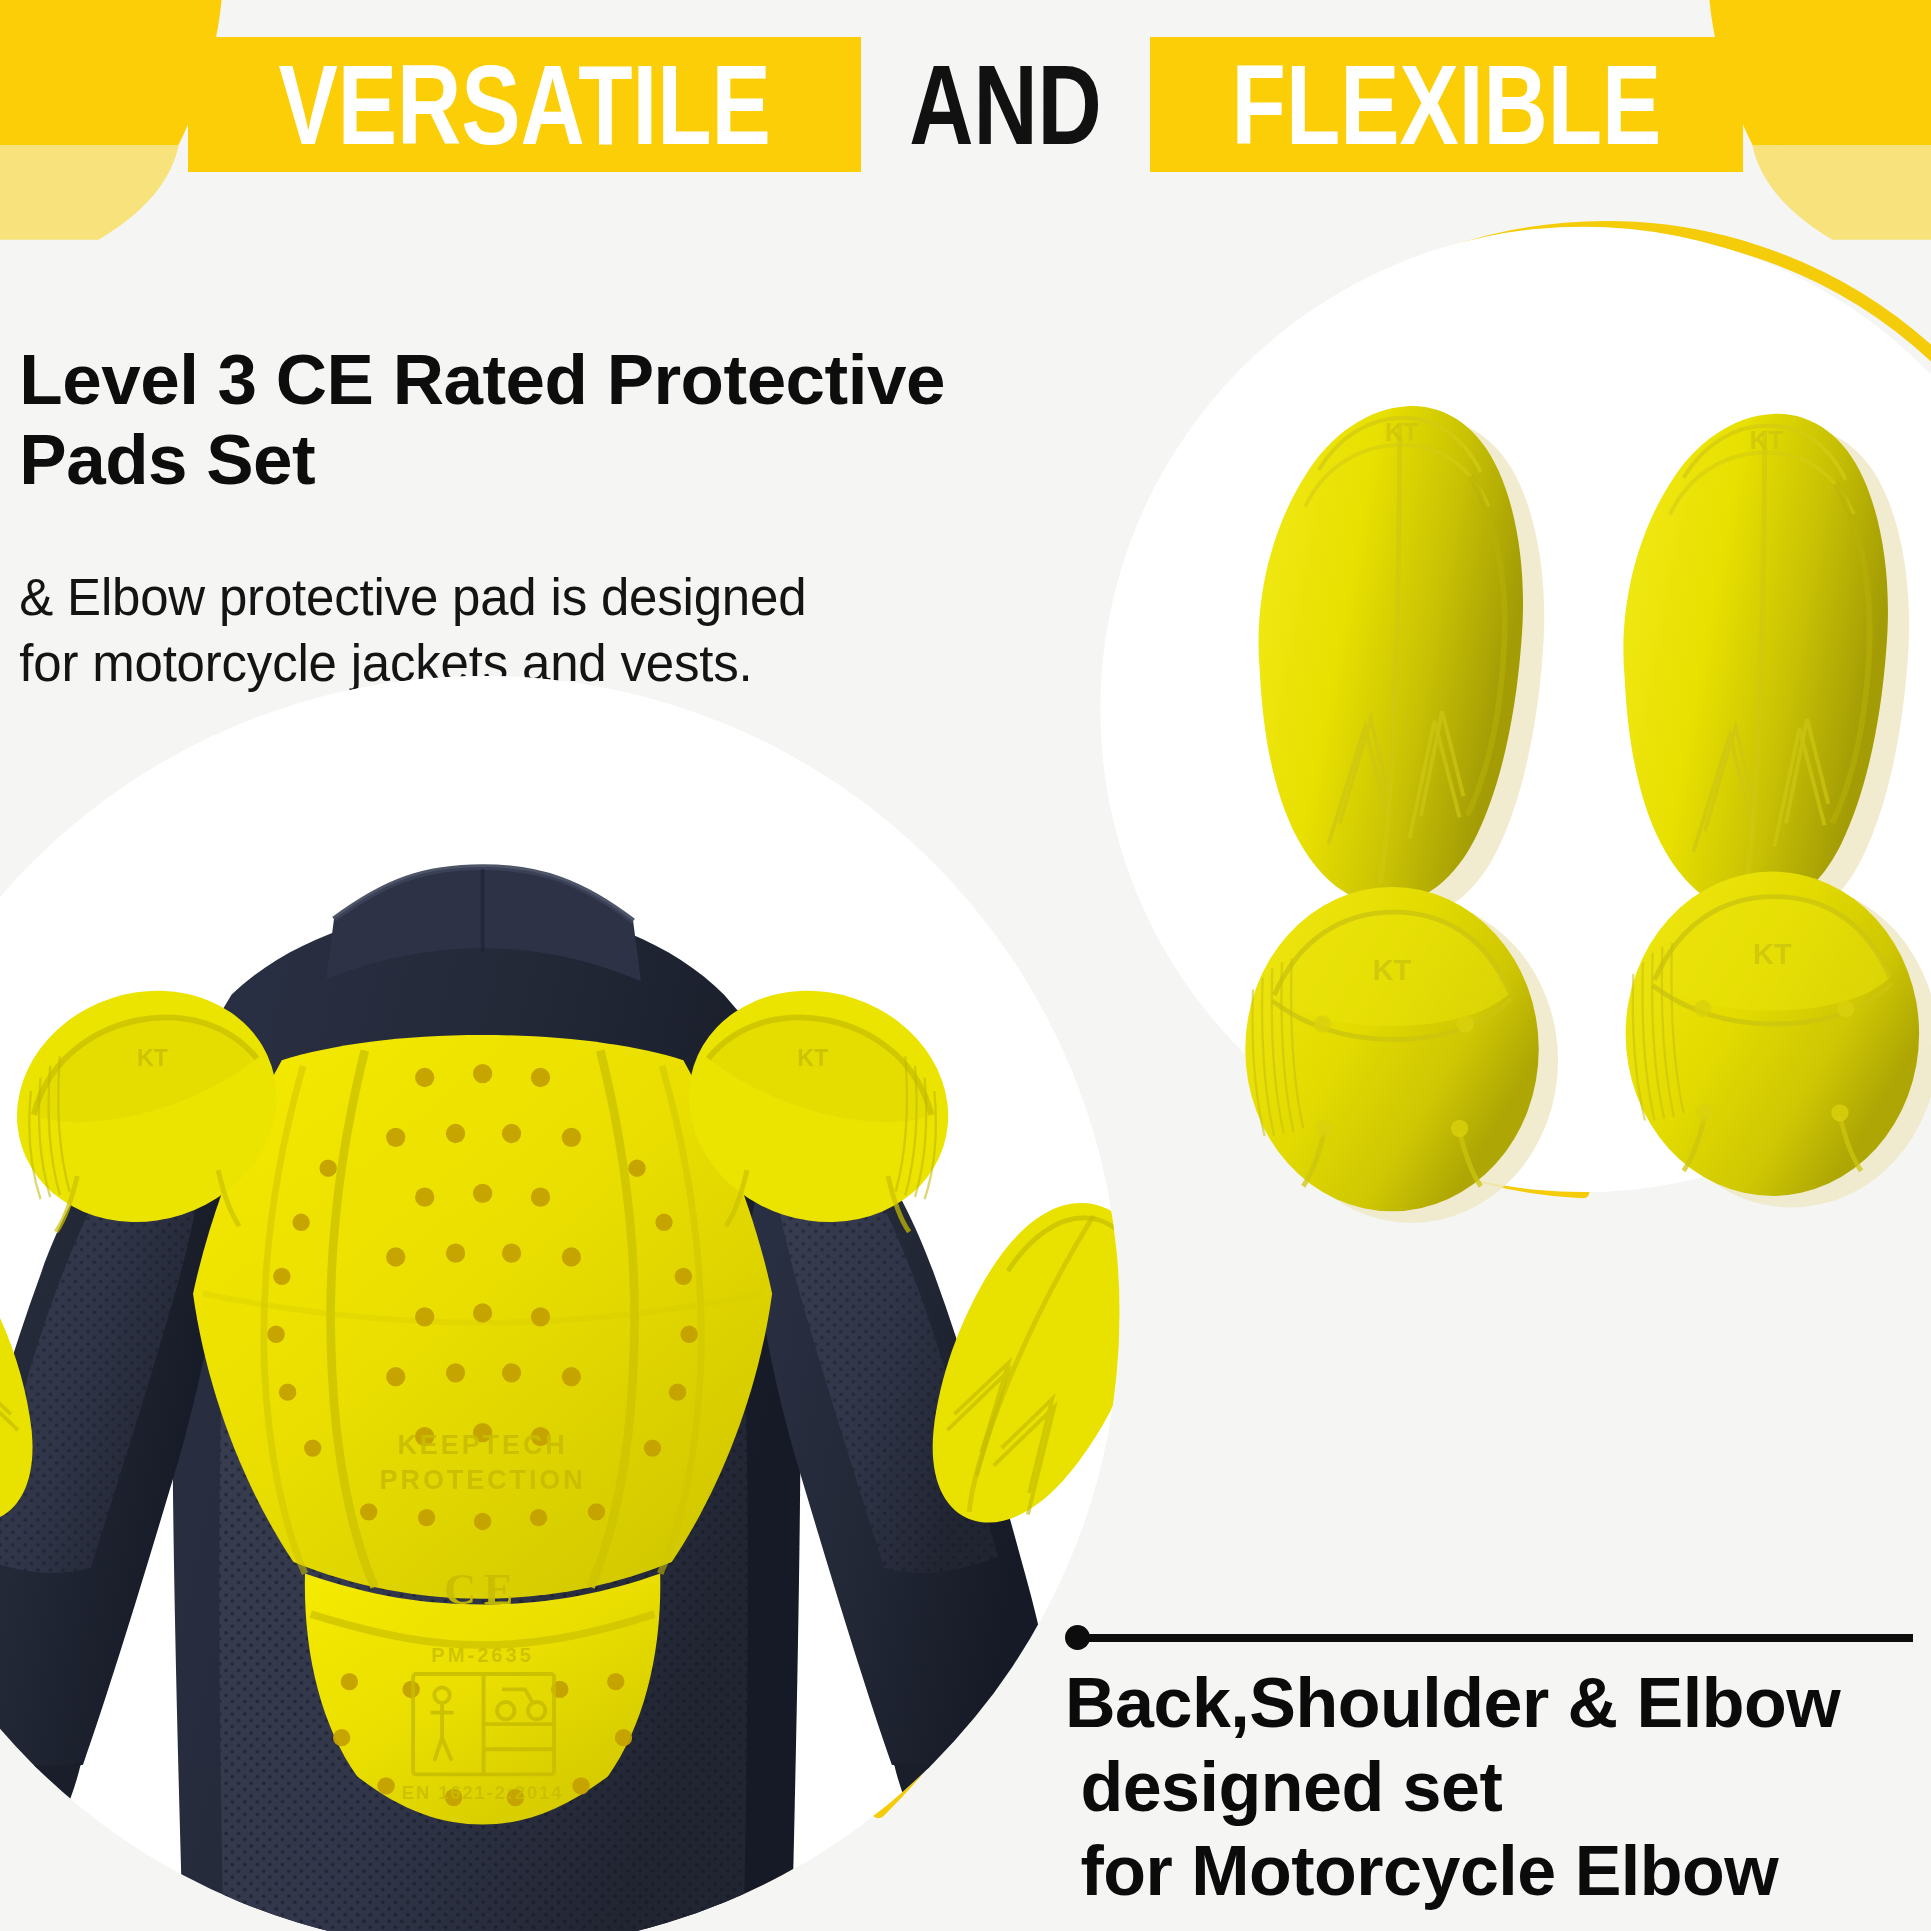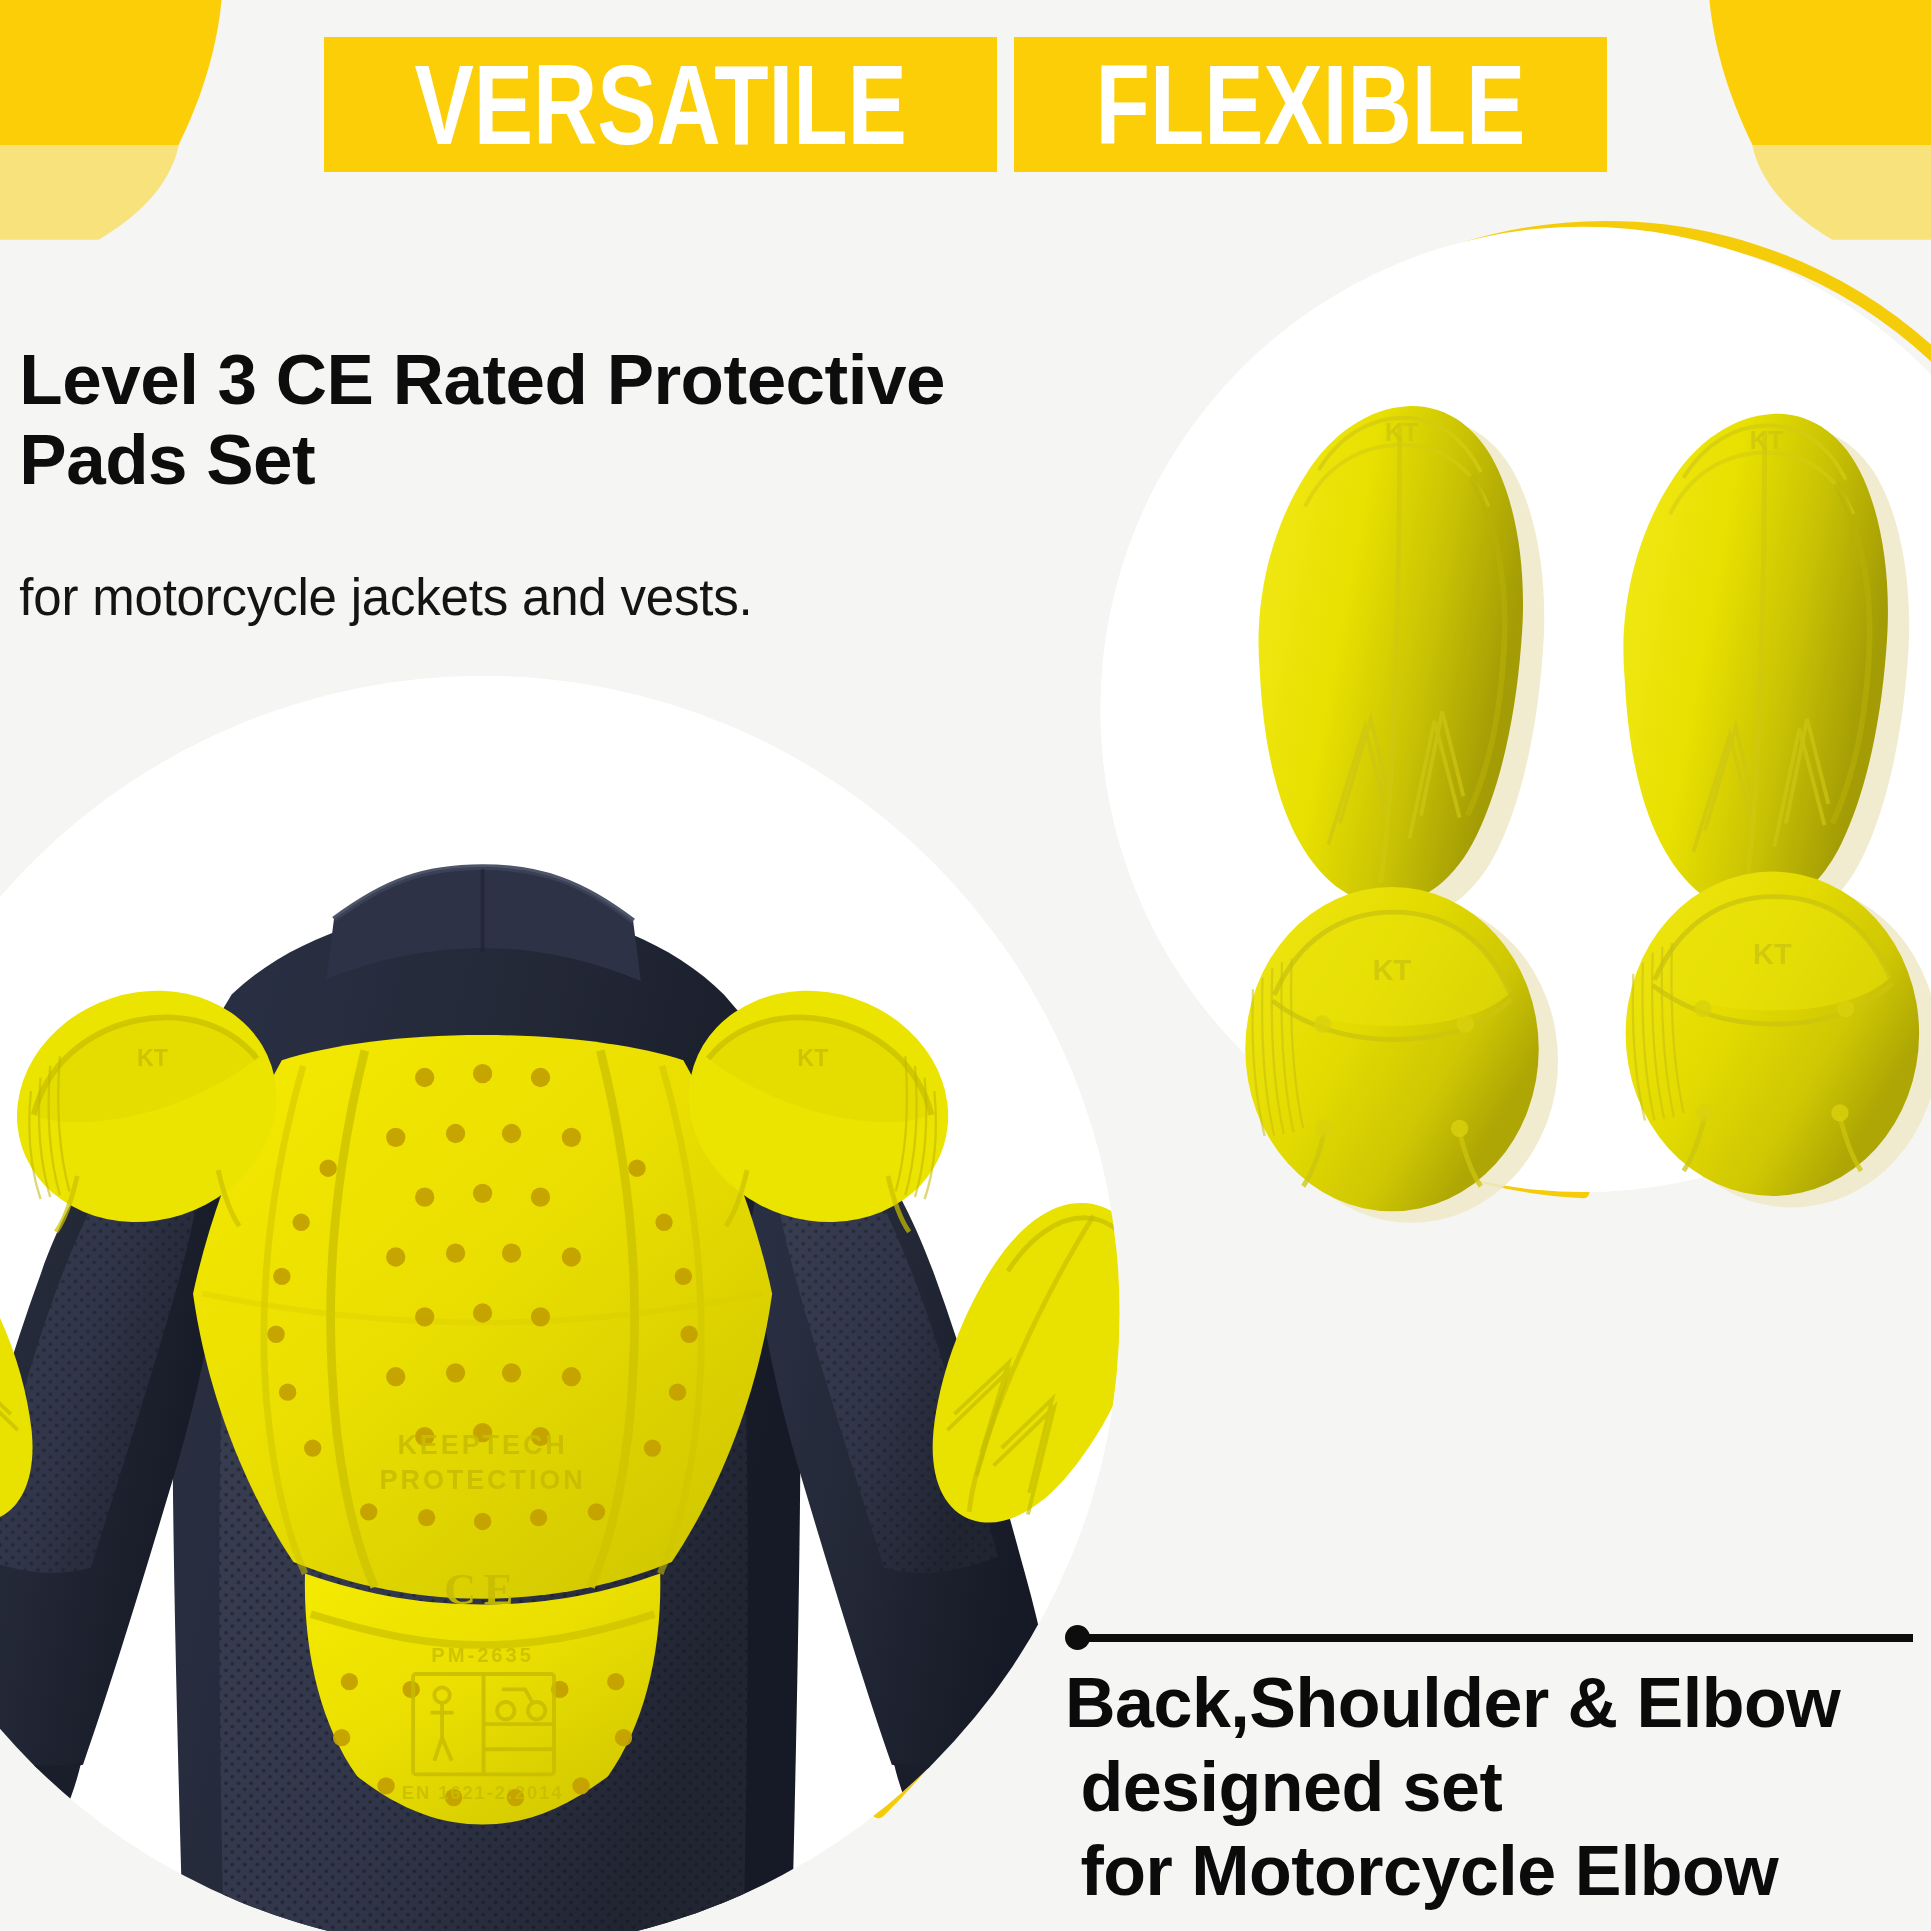--- a/index.html
+++ b/index.html
@@ -105,28 +105,32 @@
   <svg class="corner-svg corner-right" viewBox="0 0 420 300">
     <path d="M0,-10 L230,-10 C225,70 190,150 155,200 L0,200 Z" fill="#FBCE07"></path>
     <path d="M0,0 L195,0 C185,95 140,160 155,200 L0,200 Z" fill="#FBCE07"></path>
     <path d="M0,150 L185,150 C175,195 140,225 102,248 L0,248 Z" fill="#F7E27C"></path>
   </svg>
 
   <div class="banner">
     <div class="bn-chip">
       <span class="bn-word bn-white">VERSATILE</span>
     </div>
+    <div class="bn-plain">
+      <span class="bn-word bn-dark">AND</span>
+    </div>
     <div class="bn-chip">
       <span class="bn-word bn-white">FLEXIBLE</span>
     </div>
   </div>
 
   <div class="headline">Level 3 CE Rated Protective Pads Set</div>
 
   <div class="subcopy">
+    <p>&amp; Elbow protective pad is designed</p>
     <p>for motorcycle jackets and vests.</p>
   </div>
 
   <div class="pads-panel">
     <svg viewBox="0 0 1020 1040" width="985" height="1004">
       <defs>
         <clipPath id="padsCircle">
             <circle cx="520" cy="510" r="500"></circle>
           </clipPath>
         <linearGradient id="elbowG" x1="0" y1="0" x2="1" y2="0.35">

